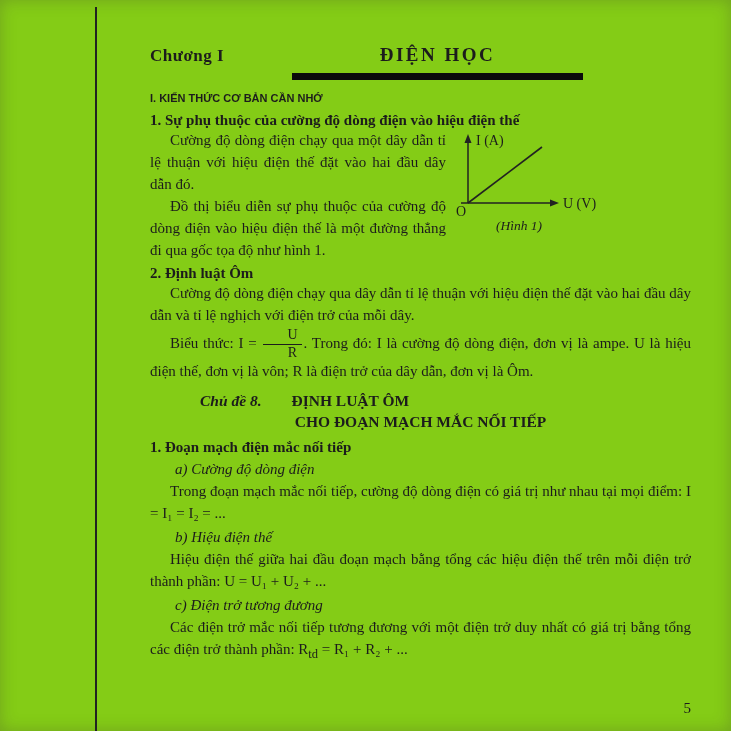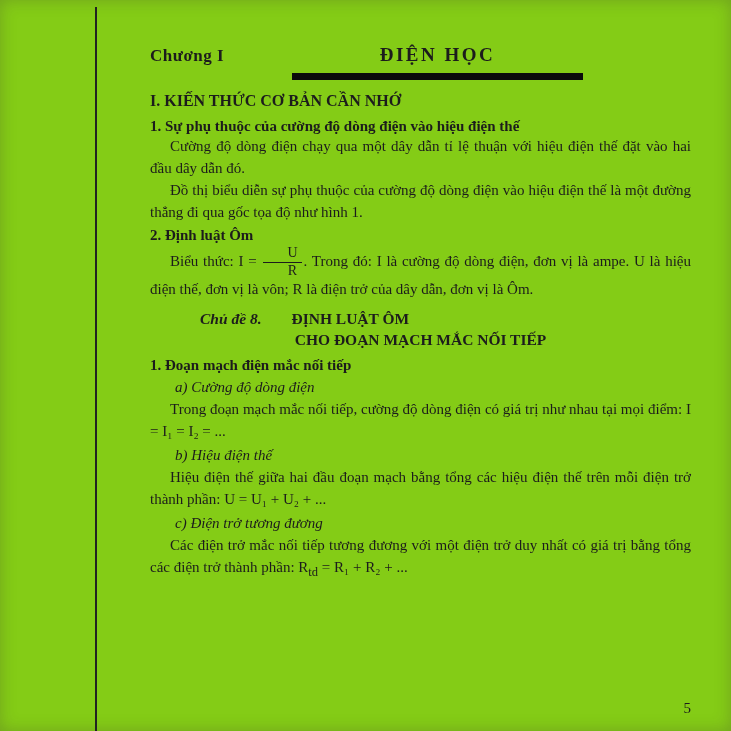--- a/index.html
+++ b/index.html
@@ -19,21 +19,21 @@
     position:absolute;left:95px;top:7px;width:2px;height:724px;
     background:#222;
   }
   .content{position:absolute;left:150px;top:44px;width:541px;}
 
   .chapter-row{position:relative;height:24px;}
   .chapter-label{position:absolute;left:0;top:2px;font-size:17px;font-weight:bold;letter-spacing:.5px;}
   .chapter-title{display:block;text-align:center;font-size:19px;font-weight:bold;letter-spacing:2.5px;padding-left:34px;}
   .title-bar{width:291px;height:7px;background:#0b0b0b;margin:5px auto 0;transform:translateX(17px);}
 
-  .section-heading{margin-top:12px;font-family:Liberation Serif, serif;font-size:16px;font-weight:bold;}
+  .section-heading{margin-top:12px;font-family:Liberation Sans, sans-serif;font-size:11px;font-weight:bold;}
 
   .topic{margin-top:10px;font-size:15.5px;}
   .t-line1{padding-left:50px;}
   .topic-label{font-weight:bold;font-style:italic;}
   .topic-title{font-weight:bold;margin-left:12px;}
   .topic-title.gap{margin-left:26px;margin-top:28px;}
   .t-line2{text-align:center;font-weight:bold;margin-top:3px;}
 
   .subhead{font-weight:bold;font-size:15px;margin-top:8px;}
   .subhead.tight{margin-top:4px;}
@@ -67,25 +67,39 @@
       <span class="chapter-title">ĐIỆN HỌC</span>
     </div>
     <div class="title-bar"></div>
 
     <div class="section-heading">I. KIẾN THỨC CƠ BẢN CẦN NHỚ</div>
 
 
     <div class="subhead">1. Sự phụ thuộc của cường độ dòng điện vào hiệu điện thế</div>
 
     <div class="para-wrap">
+      <div class="figure">
+        <svg width="237" height="86" viewBox="0 0 237 86">
+          <line x1="14" y1="72" x2="14" y2="10" stroke="#222" stroke-width="1.5"></line>
+          <polygon points="14,3 10.5,12 17.5,12" fill="#222"></polygon>
+          <line x1="7" y1="72" x2="97" y2="72" stroke="#222" stroke-width="1.5"></line>
+          <polygon points="105,72 96,68.5 96,75.5" fill="#222"></polygon>
+          <line x1="14" y1="72" x2="88" y2="16" stroke="#222" stroke-width="1.6"></line>
+          <text x="22" y="14" font-size="14">I (A)</text>
+          <text x="109" y="77" font-size="14">U (V)</text>
+          <text x="2" y="85" font-size="14">O</text>
+        </svg>
+        <div class="fig-caption">(Hình 1)</div>
+      </div>
       <p class="body">Cường độ dòng điện chạy qua một dây dẫn tỉ lệ thuận với hiệu điện thế đặt vào hai đầu dây dẫn đó.</p>
       <p class="body">Đồ thị biểu diễn sự phụ thuộc của cường độ dòng điện vào hiệu điện thế là một đường thẳng đi qua gốc tọa độ như hình 1.</p>
     </div>
 
     <div class="subhead tight">2. Định luật Ôm</div>
+    <p class="body">Cường độ dòng điện chạy qua dây dẫn tỉ lệ thuận với hiệu điện thế đặt vào hai đầu dây dẫn và tỉ lệ nghịch với điện trở của mỗi dây.</p>
 
     <p class="body mt">
       <span>Biểu thức: I = </span><span class="frac"><span class="num">U</span><span class="den">R</span></span><span>. Trong đó: I là cường độ dòng điện, đơn vị là ampe. U là hiệu điện thế, đơn vị là vôn; R là điện trở của dây dẫn, đơn vị là Ôm.</span>
     </p>
 
     <div class="topic">
       <div class="t-line1">
         <span class="topic-label">Chủ đề 8.</span>
         <span class="topic-title gap">ĐỊNH LUẬT ÔM</span>
       </div>

